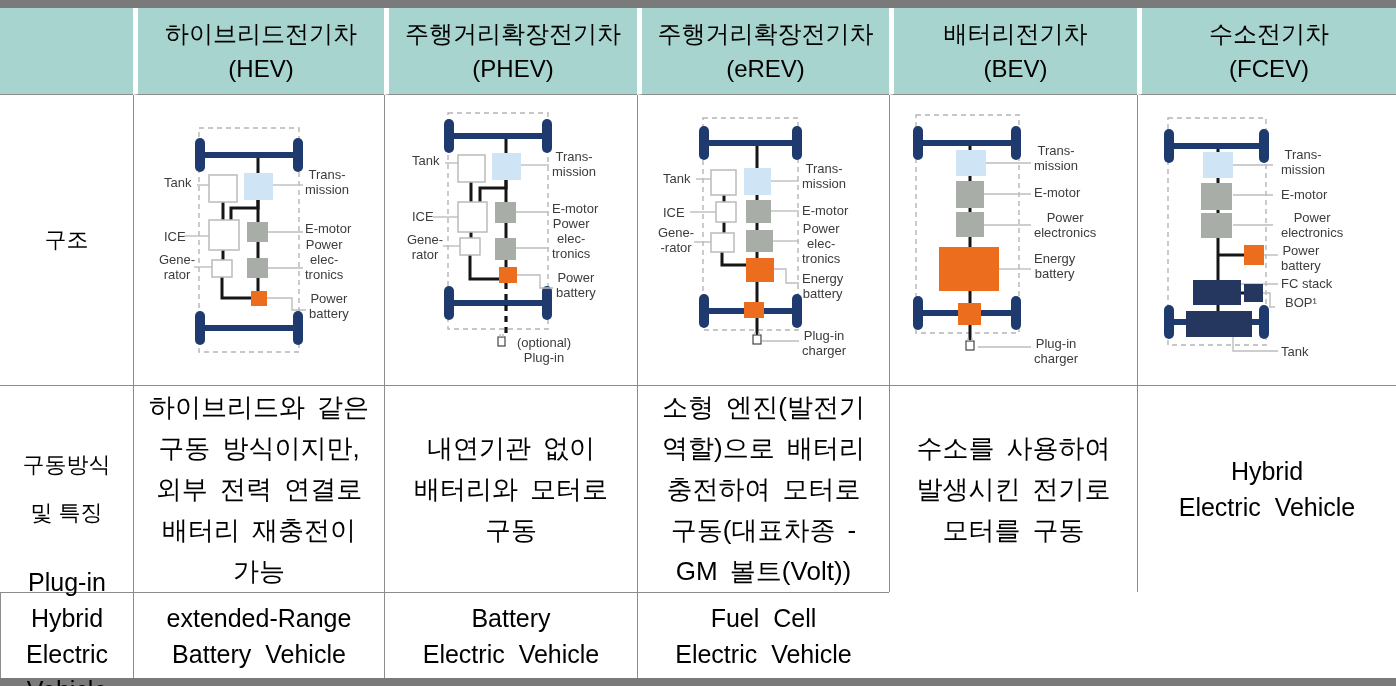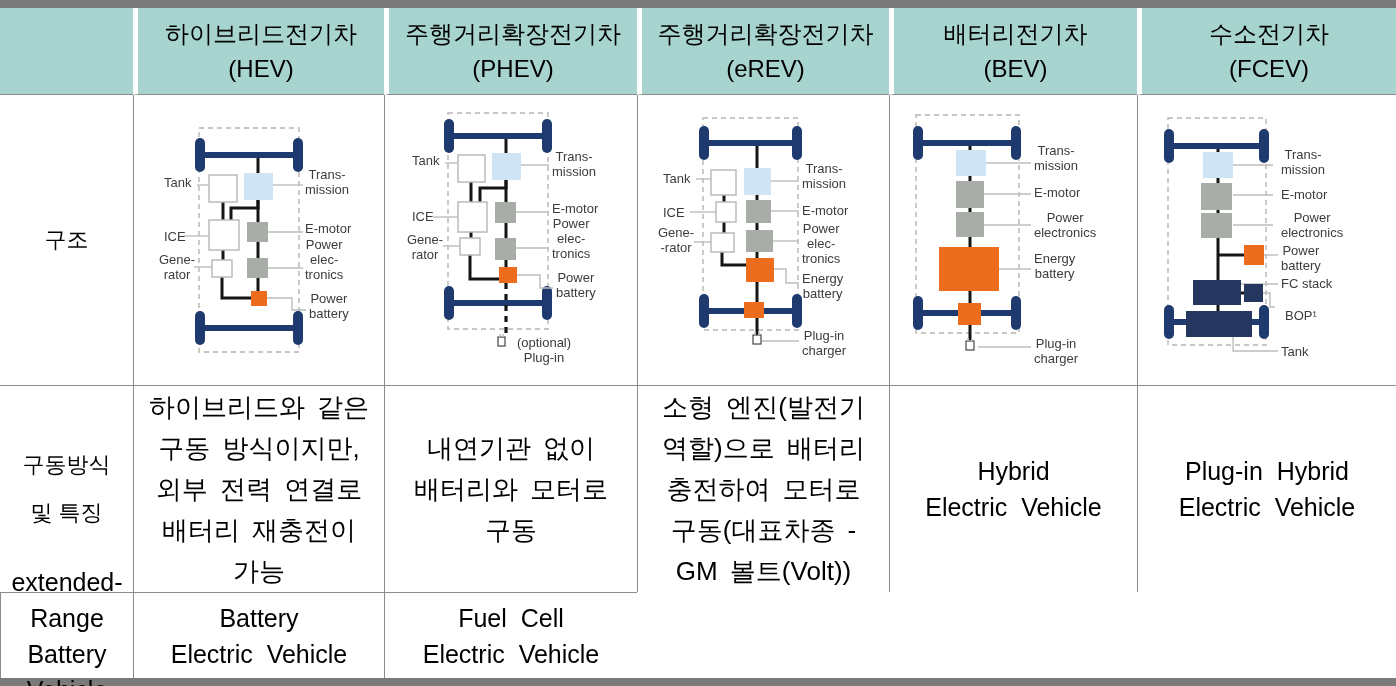--- a/index.html
+++ b/index.html
@@ -409,40 +409,43 @@
             </g>
         </svg>
         <span class="dlabel" style="left:133px;top:52px">Trans-
 mission</span>
         <span class="dlabel" style="left:133px;top:92px">E-motor</span>
         <span class="dlabel" style="left:133px;top:115px">Power
 electronics</span>
         <span class="dlabel" style="left:133px;top:148px">Power
 battery</span>
         <span class="dlabel" style="left:133px;top:181px">FC stack</span>
-        <span class="dlabel" style="left:137px;top:213px">BOP¹</span>
+        <span class="dlabel" style="left:137px;top:200px">BOP¹</span>
         <span class="dlabel" style="left:133px;top:249px">Tank</span>
       </div>
     </div>
 
     <div class="cell lcell bt">구동방식
 및 특징</div>
     <div class="cell dcell bl bt">하이브리드와 같은
 구동 방식이지만,
 외부 전력 연결로
 배터리 재충전이
 가능</div>
     <div class="cell dcell bl bt">내연기관 없이
 배터리와 모터로
 구동</div>
     <div class="cell dcell bl bt">소형 엔진(발전기
 역할)으로 배터리
 충전하여 모터로
 구동(대표차종 -
 GM 볼트(Volt))</div>
+    <div class="cell dcell bl bt">수소를 사용하여
+발생시킨 전기로
+모터를 구동</div>
 
     <div class="cell ecell bl bt">Hybrid
 Electric Vehicle</div>
     <div class="cell ecell bl bt">Plug-in Hybrid
 Electric Vehicle</div>
     <div class="cell ecell bl bt">extended-Range
 Battery Vehicle</div>
     <div class="cell ecell bl bt">Battery
 Electric Vehicle</div>
     <div class="cell ecell bl bt">Fuel Cell

